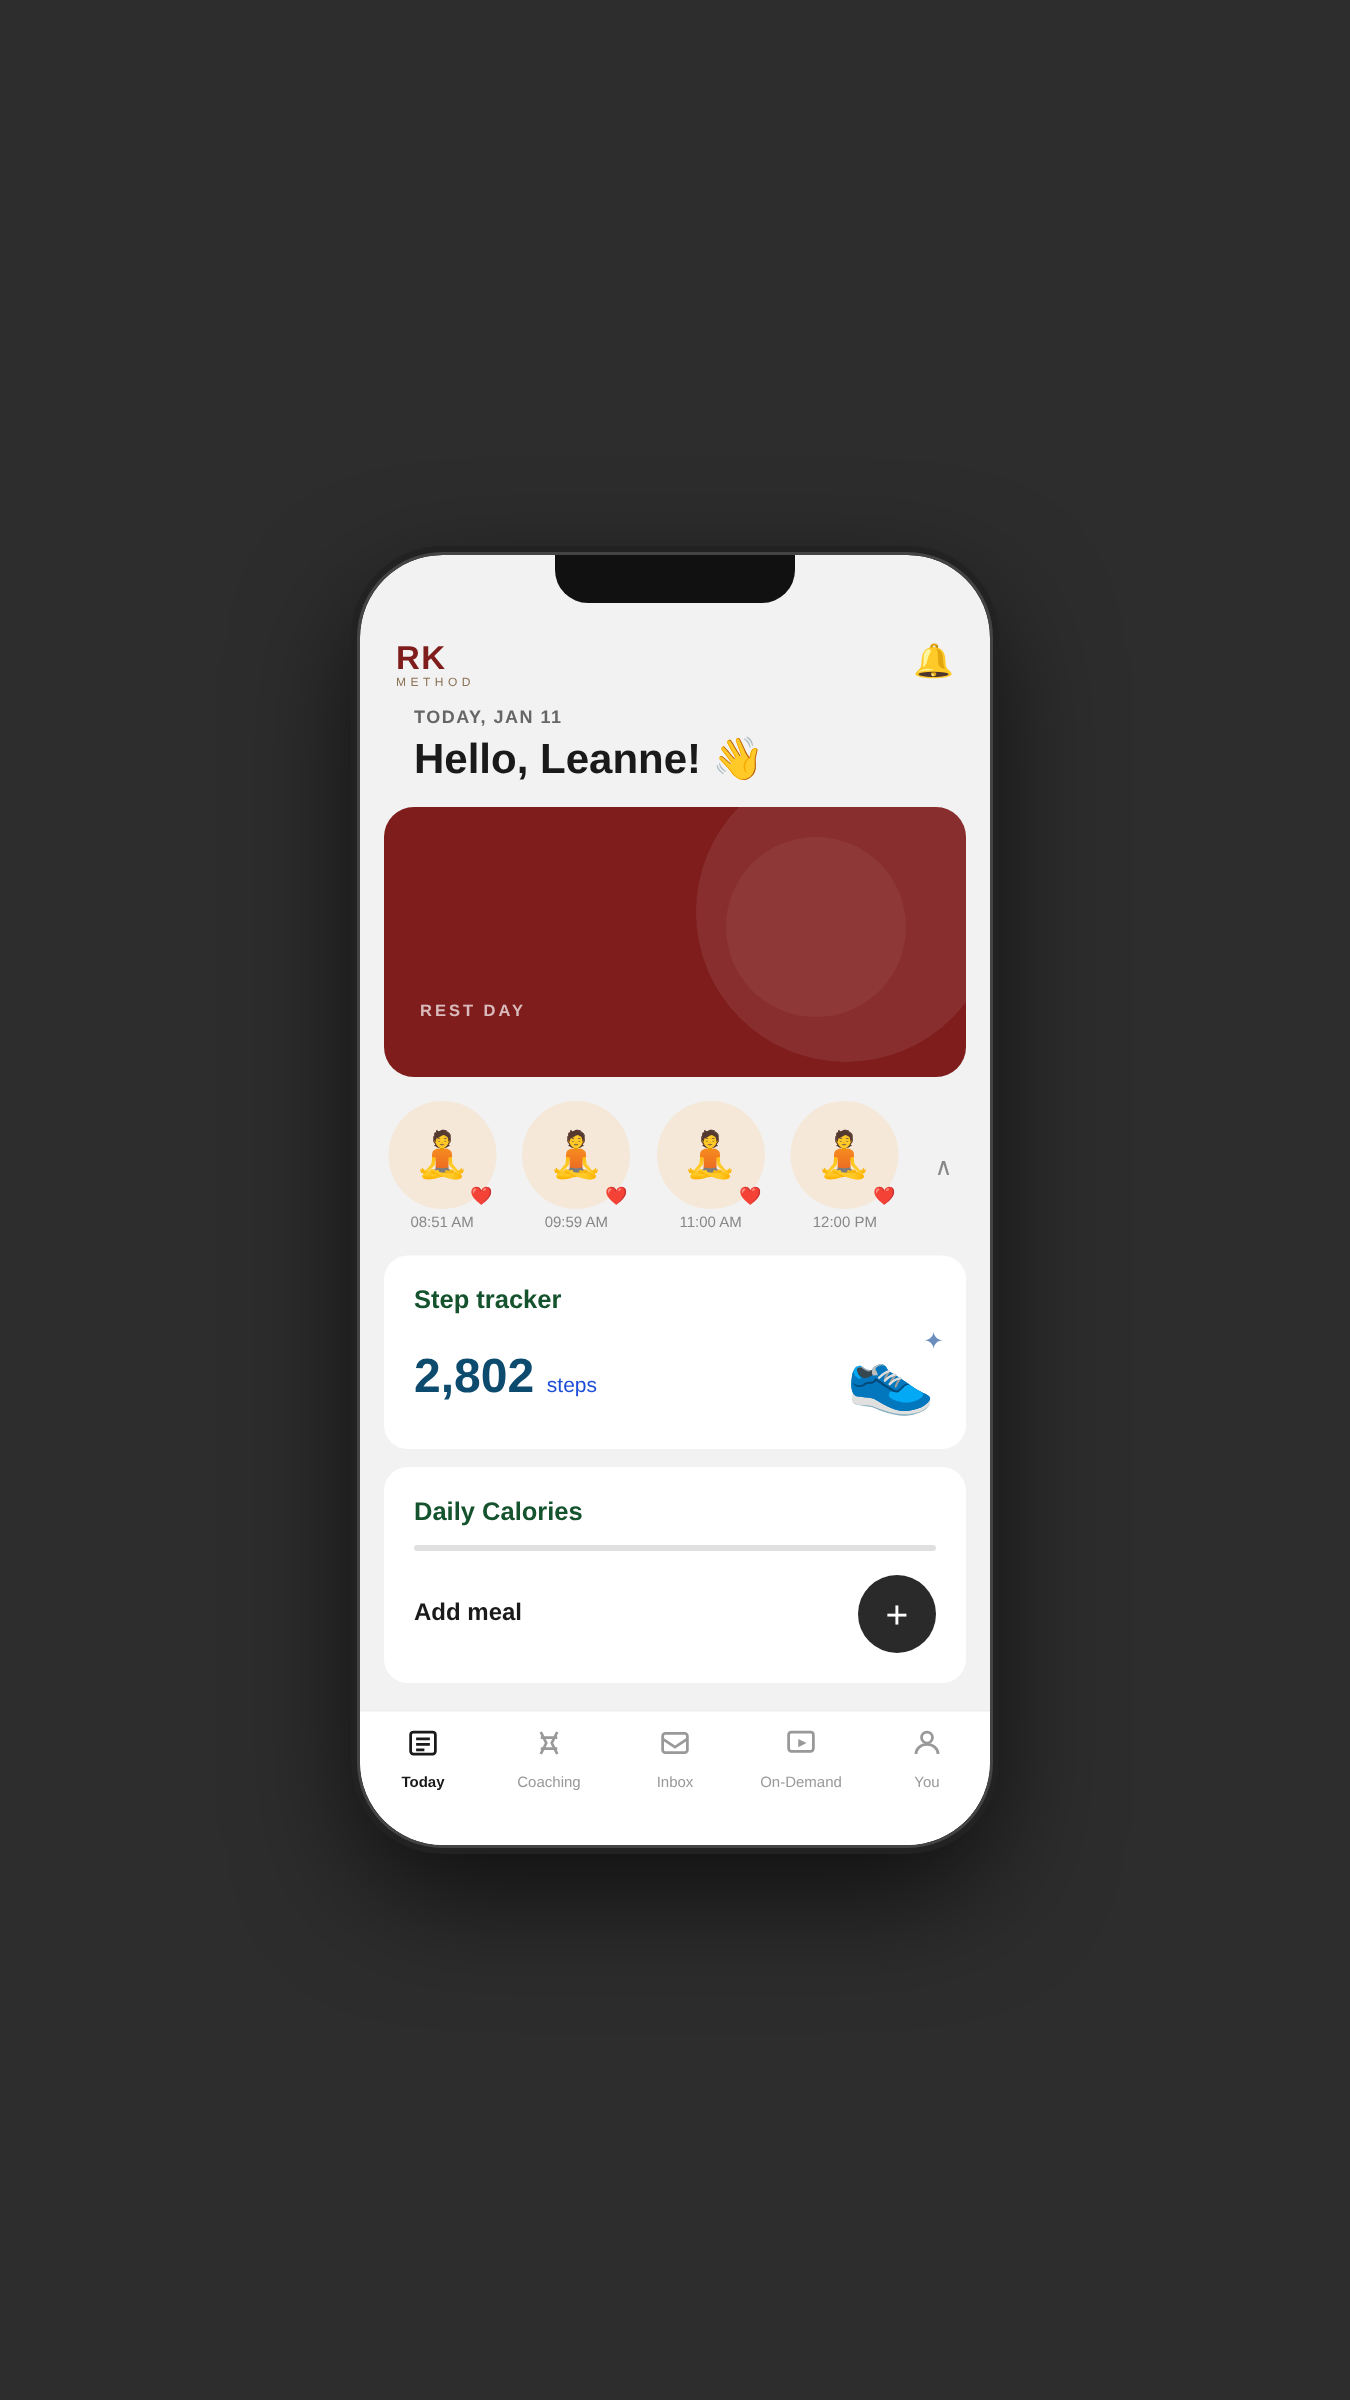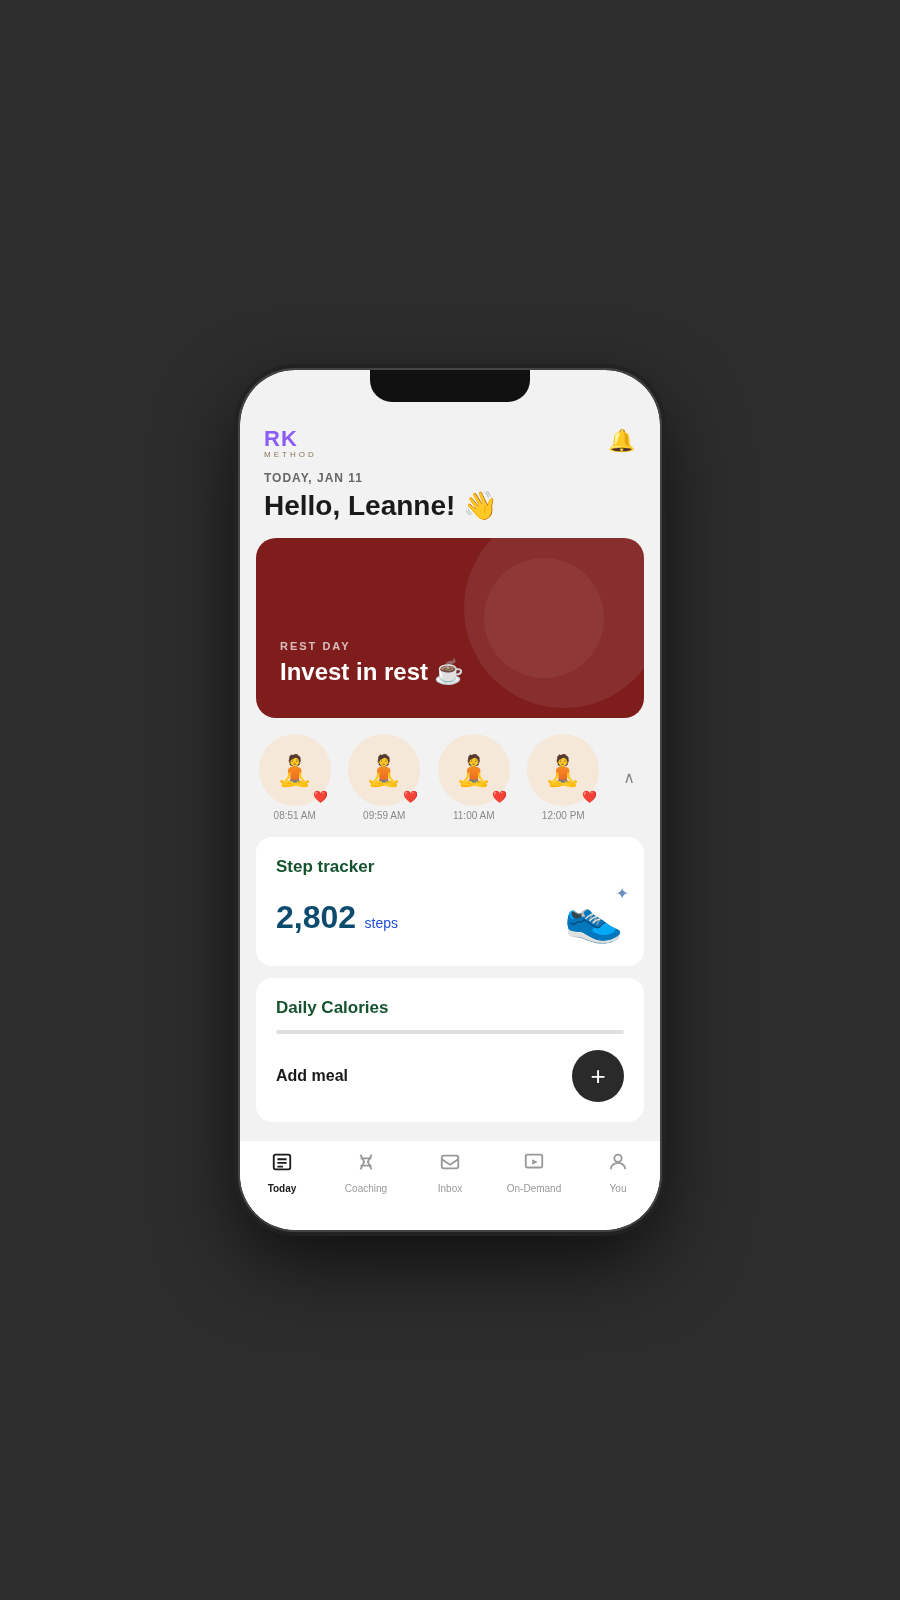--- a/index.html
+++ b/index.html
@@ -55,37 +55,38 @@
       flex-shrink: 0;
     }
     .logo {
       display: flex;
       flex-direction: column;
       align-items: flex-start;
     }
     .logo-text {
       font-size: 22px;
       font-weight: 600;
-      color: #8b5cf6;
+      color: #7f1d1d;
       letter-spacing: 1px;
       line-height: 1;
     }
     .logo-subtitle {
       font-size: 8px;
       letter-spacing: 3px;
       color: #8B7355;
       text-transform: uppercase;
     }
     .bell-icon {
       font-size: 22px;
       color: #555;
     }
     .greeting-section {
       padding: 0 24px 16px;
       flex-shrink: 0;
+      margin-left: 12px;
     }
     .today-label {
       font-size: 12px;
       font-weight: 600;
       color: #666;
       letter-spacing: 1px;
       margin-bottom: 4px;
     }
     .hello-text {
       font-size: 28px;
@@ -308,21 +309,20 @@
 
     <div class="greeting-section">
       <div class="today-label">TODAY, JAN 11</div>
       <div class="hello-text">Hello, Leanne! 👋</div>
     </div>
 
     <div class="content-scroll">
 
       <div class="rest-card">
         <div class="rest-label">REST DAY</div>
-        <div class="rest-title">Invest in rest ☕</div>
       </div>
 
       <div class="activity-row">
         <div class="activity-item">
           <div class="activity-avatar">
             🧘
             <span class="activity-heart">❤️</span>
           </div>
           <span class="activity-time">08:51 AM</span>
         </div>

